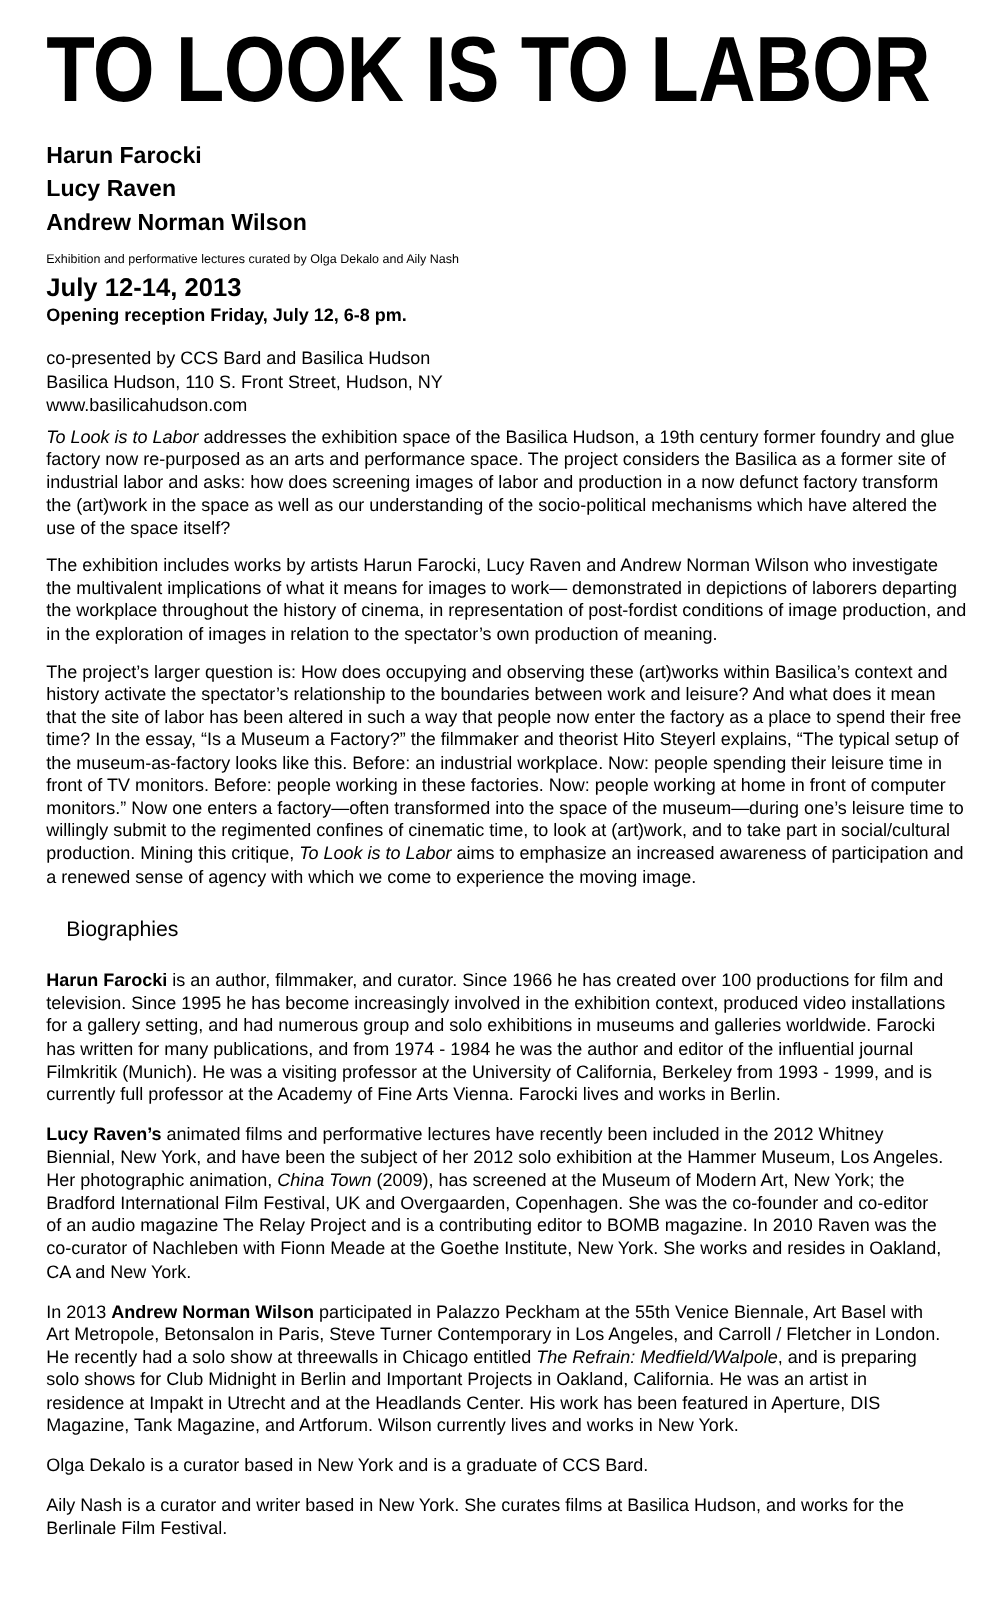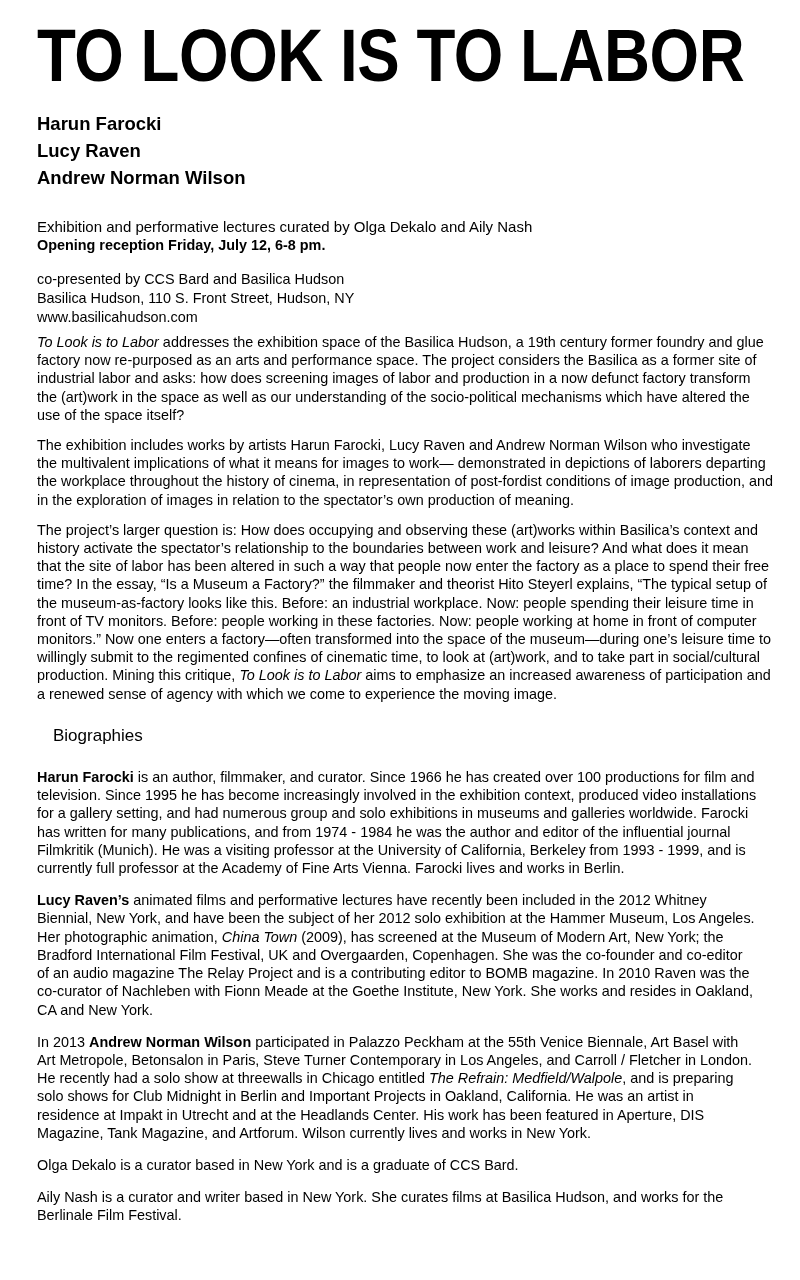--- a/index.html
+++ b/index.html
@@ -31,22 +31,22 @@
     transform: scaleX(0.86);
     transform-origin: 0 50%;
   }
   .artists {
     margin-top: 17px;
     font-size: 18.5px;
     line-height: 27px;
     font-weight: bold;
   }
   .curated {
-    margin-top: 27px;
-    font-size: 15px;
+    margin-top: 8px;
+    font-size: 10px;
     line-height: 18px;
   }
   .dates {
     font-size: 20.5px;
     line-height: 27px;
     font-weight: bold;
   }
   .reception {
     font-size: 14.4px;
     line-height: 18px;
@@ -90,20 +90,21 @@
   <h1 class="title"><span class="squeeze">TO LOOK IS TO LABOR</span></h1>
 
   <div class="artists">
     <div>Harun Farocki</div>
     <div>Lucy Raven</div>
     <div>Andrew Norman Wilson</div>
   </div>
 
   <div class="curated">Exhibition and performative lectures curated by Olga Dekalo and Aily Nash</div>
 
+  <div class="dates">July 12-14, 2013</div>
 
   <div class="reception">Opening reception Friday, July 12, 6-8 pm.</div>
 
   <div class="presenters">
     <div>co-presented by CCS Bard and Basilica Hudson</div>
     <div>Basilica Hudson, 110 S. Front Street, Hudson, NY</div>
     <div>www.basilicahudson.com</div>
   </div>
 
   <div class="body-text">

